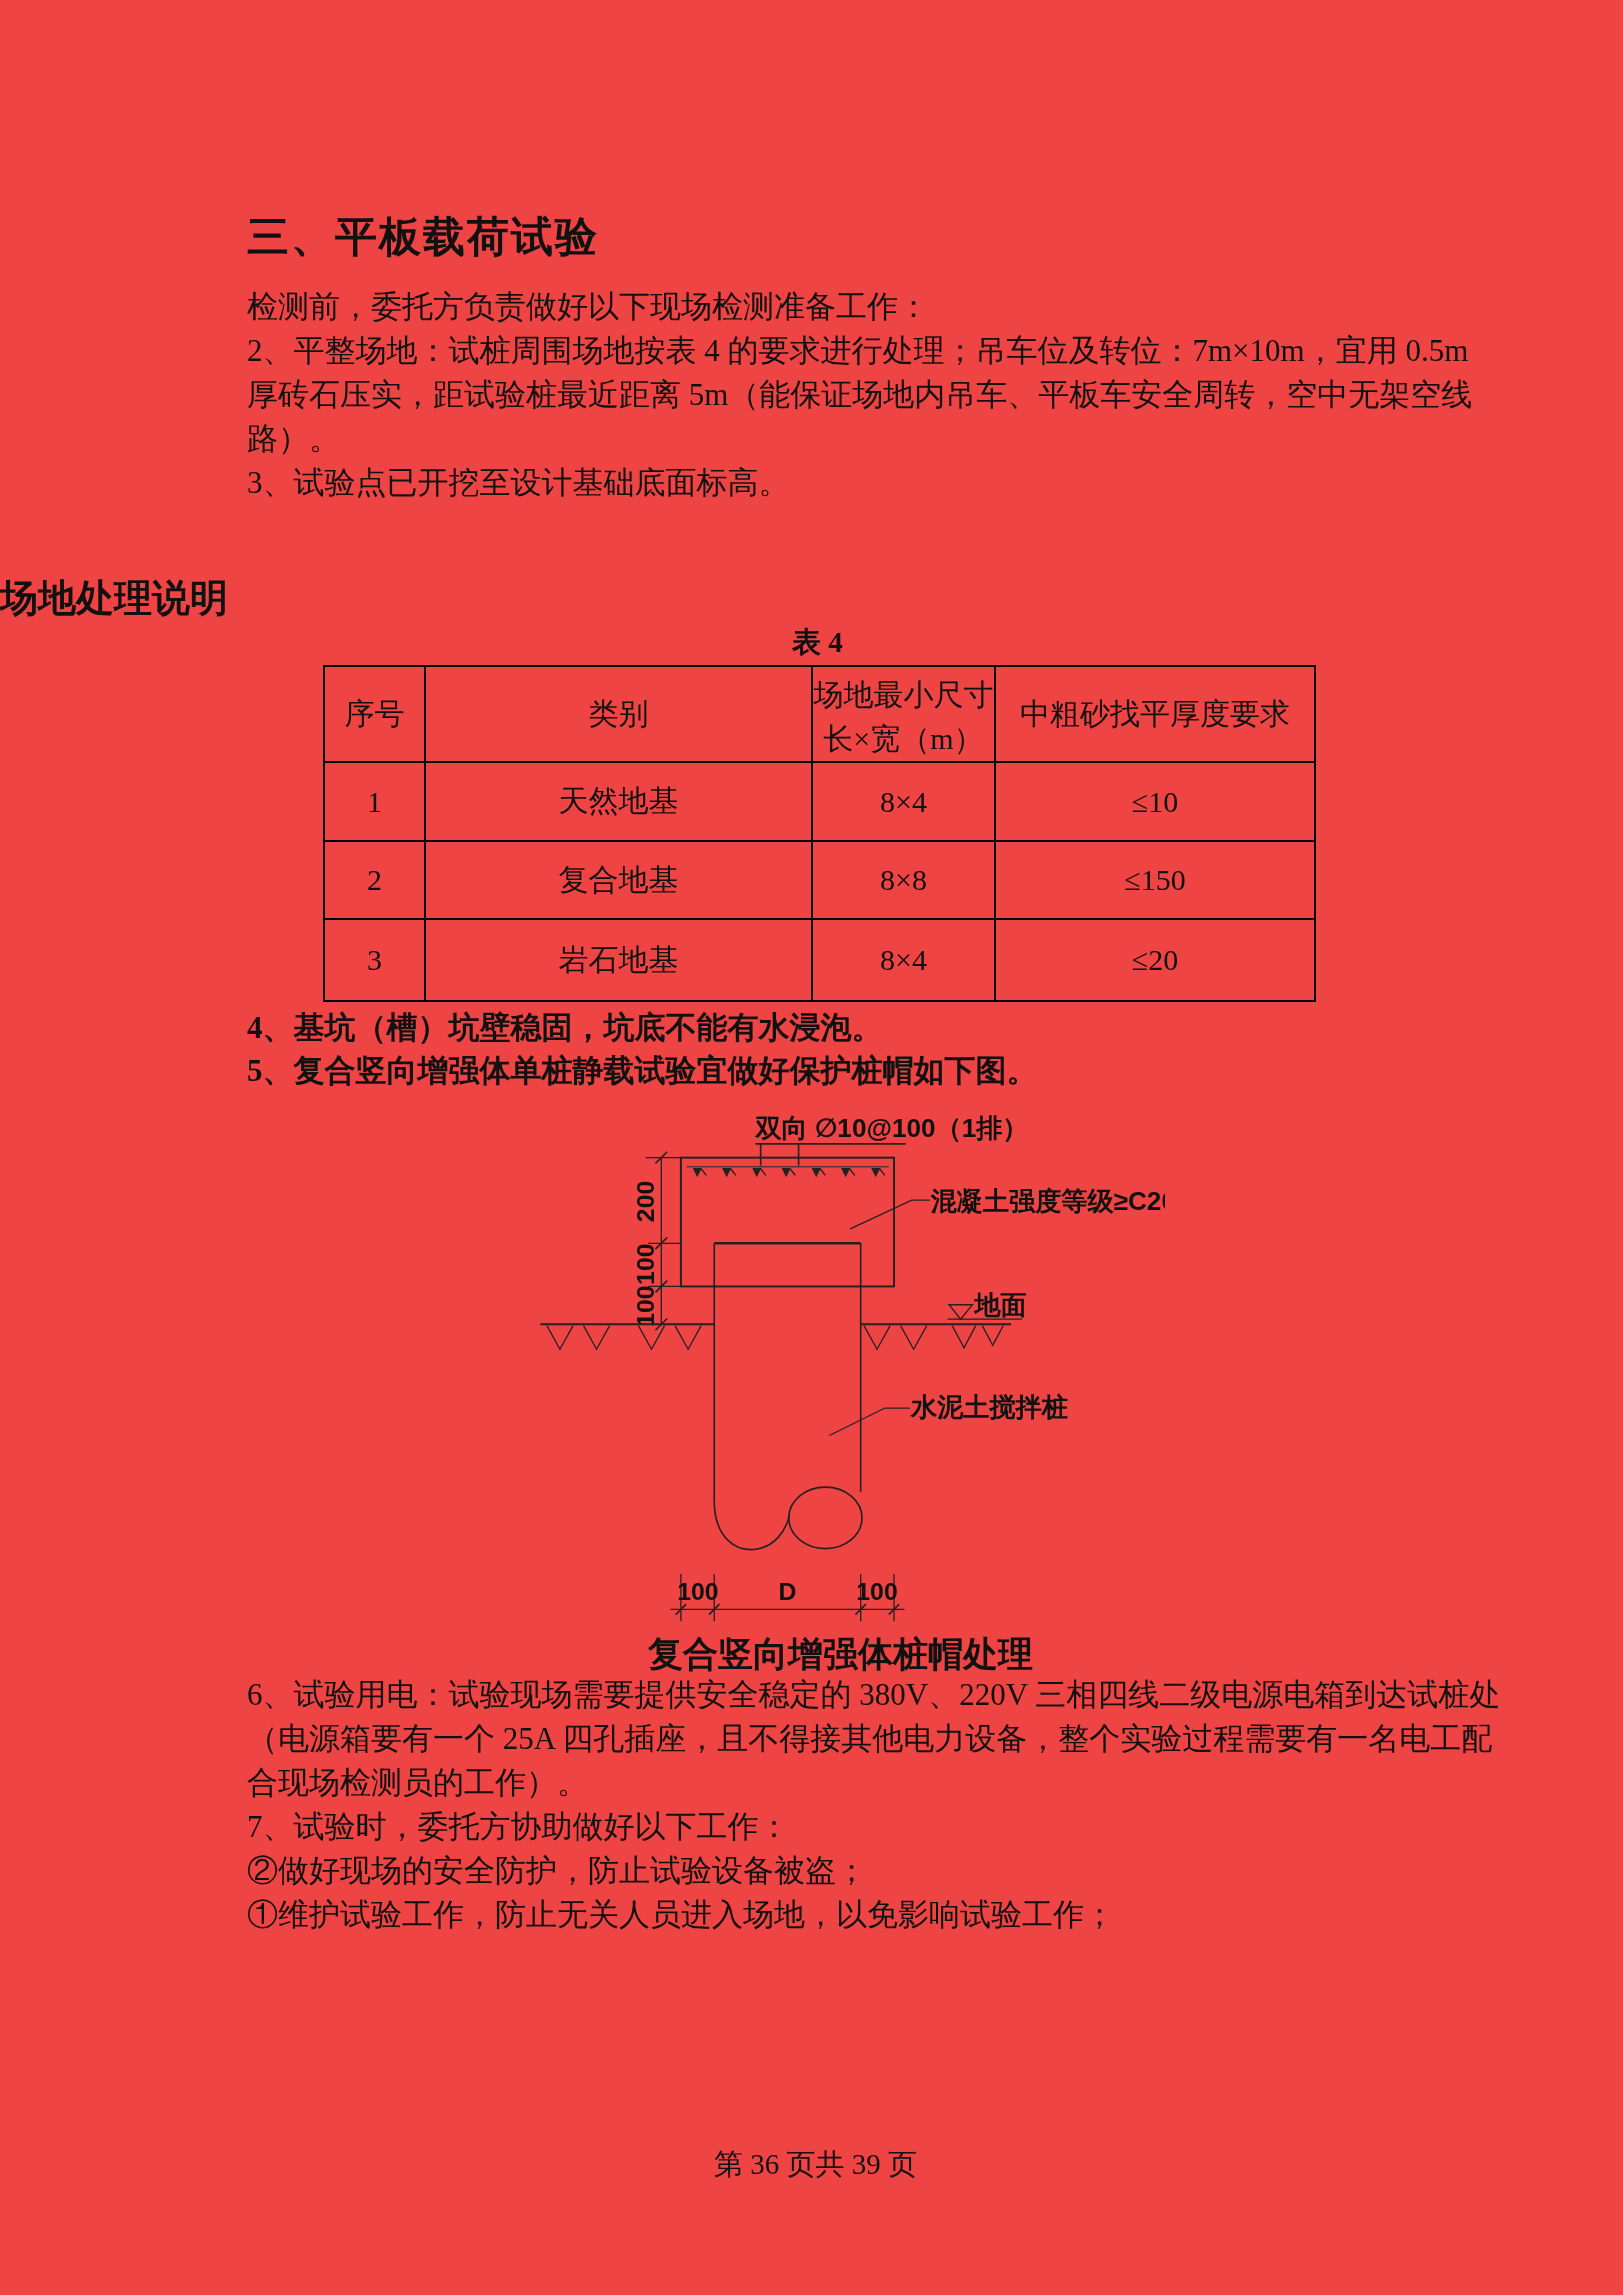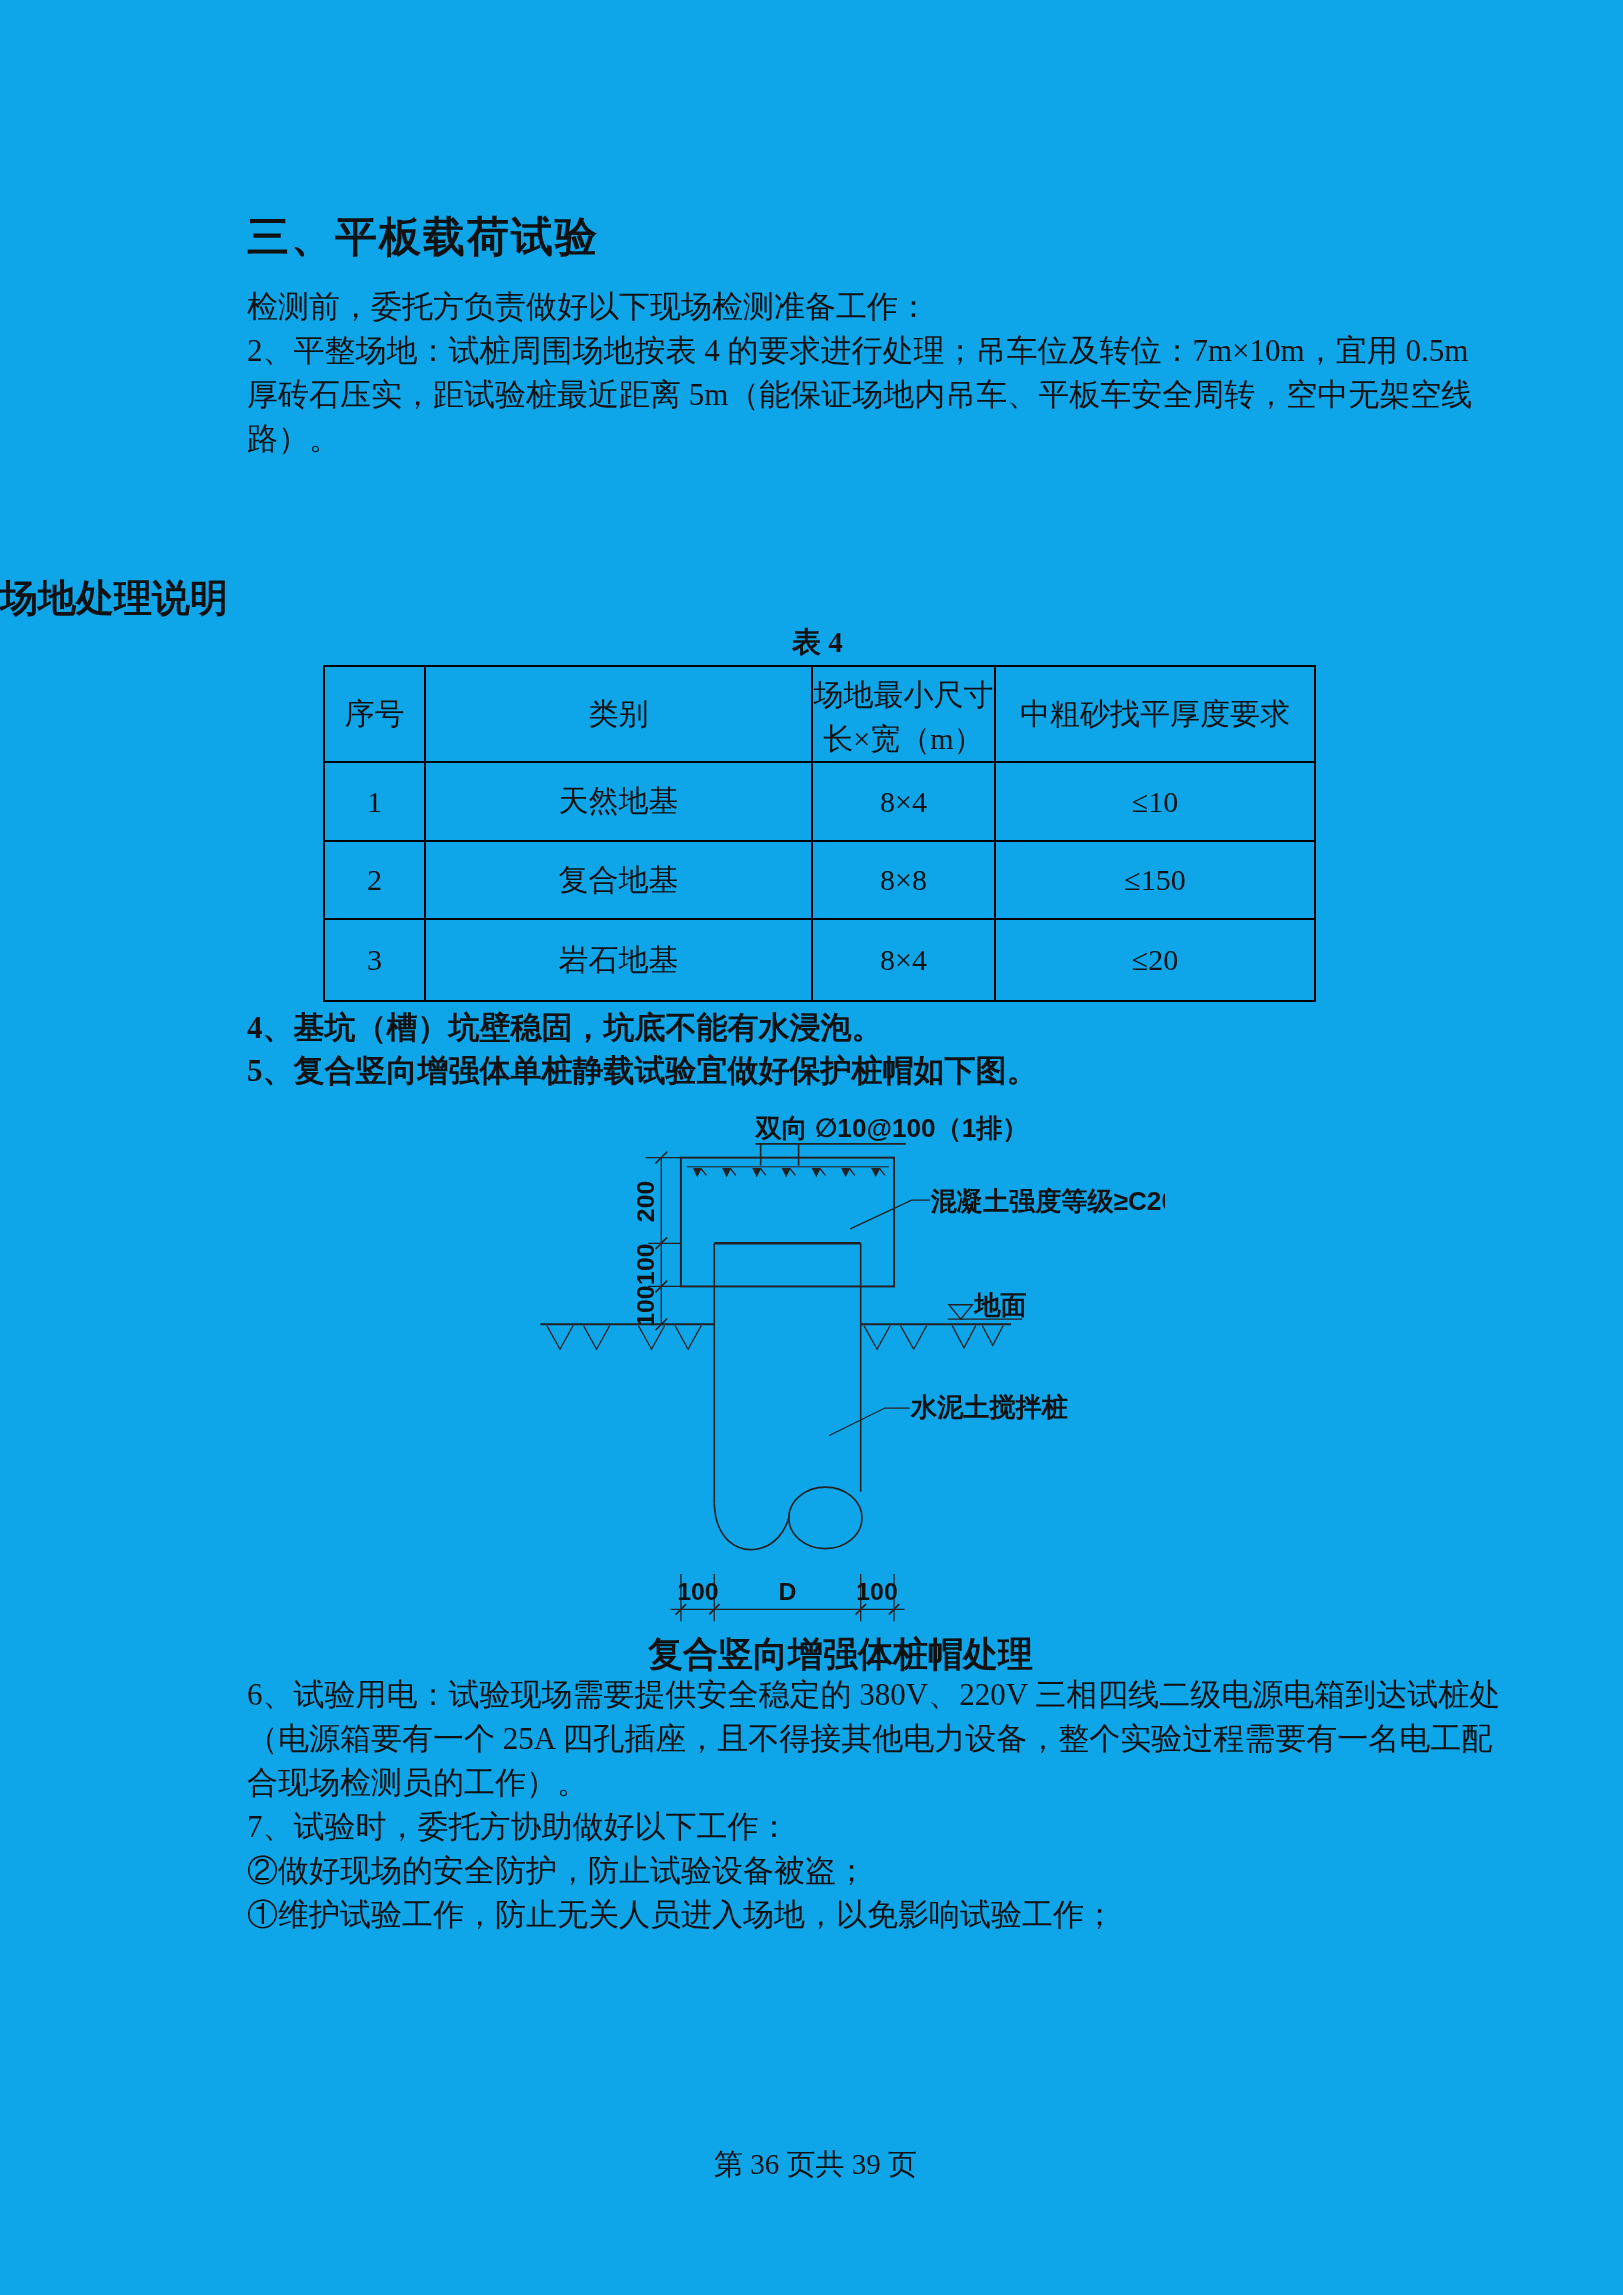--- a/index.html
+++ b/index.html
@@ -1,17 +1,17 @@
 <!DOCTYPE html>
 <html style="font-size:10.5px"><head>
 <meta charset="utf-8">
 <style>
   html,body{margin:0;padding:0;background:#e8e8e8;}
   .page{
-    position:relative; width:1623px; height:2295px; background:#0ea5e9;
+    position:relative; width:1623px; height:2295px; background:#ef4444;
     font-family:"Liberation Serif","DejaVu Serif",serif; color:#111;
     overflow:hidden;
   }
   .abs{position:absolute;}
   .doc-heading{
     left:247px; top:209px; font-size:42px; font-weight:bold; letter-spacing:2px;
     white-space:nowrap;
   }
   .textblock{font-size:31px; line-height:44px; white-space:nowrap;}
   .intro{left:247px; top:285px;}
@@ -60,20 +60,21 @@
 
 <div class="page">
 
   <div class="abs doc-heading">三、平板载荷试验</div>
 
   <div class="abs textblock intro">
     <div>检测前，委托方负责做好以下现场检测准备工作：</div>
     <div>2、平整场地：试桩周围场地按表 4 的要求进行处理；吊车位及转位：7m×10m，宜用 0.5m</div>
     <div>厚砖石压实，距试验桩最近距离 5m（能保证场地内吊车、平板车安全周转，空中无架空线</div>
     <div>路）。</div>
+    <div>3、试验点已开挖至设计基础底面标高。</div>
   </div>
 
   <div class="abs center-title" style="top:573px;">场地处理说明</div>
 
   <div class="abs table-caption" style="top:623px;">表 4</div>
 
   <table class="doc-table">
     <colgroup>
       <col style="width:101px">
         <col style="width:387px">

